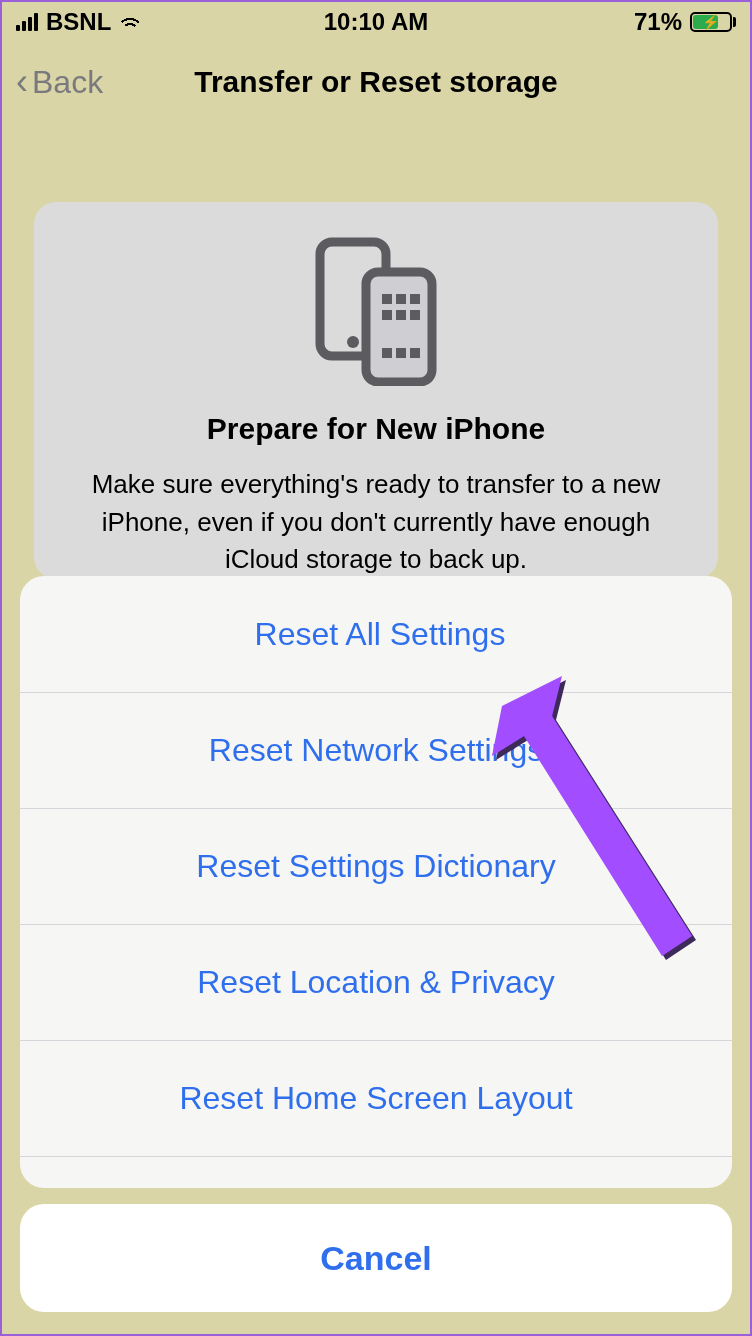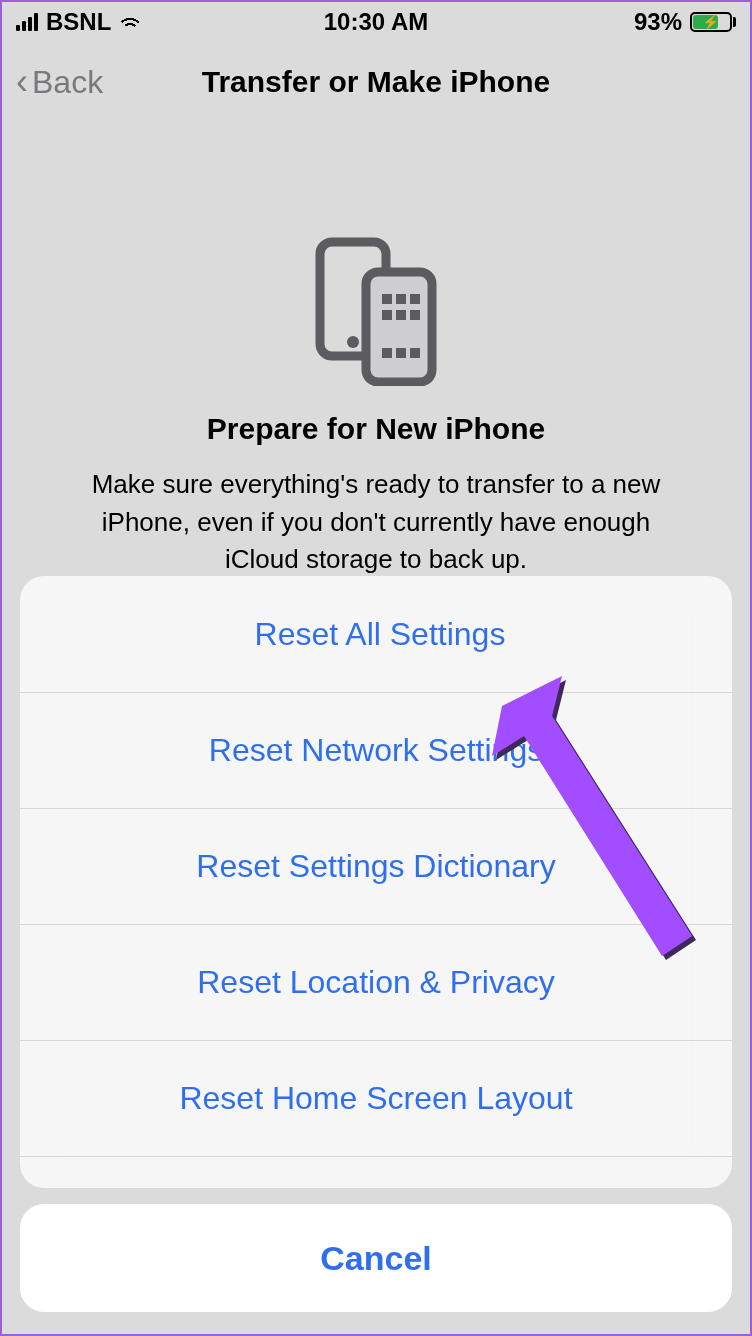--- a/index.html
+++ b/index.html
@@ -5,21 +5,21 @@
   * { box-sizing: border-box; margin: 0; padding: 0; }
   html, body { width: 752px; height: 1336px; overflow: hidden; }
   body {
     font-family: -apple-system, "Helvetica Neue", Helvetica, Arial, sans-serif;
     background: #e8e4ec;
     position: relative;
     border: 2px solid #9b5fd8;
   }
   .screen {
     width: 100%; height: 100%;
-    background: #ffffff;
+    background: #fef9c3;
     position: relative;
   }
   
   .dim {
     position: absolute; inset: 0;
     background: rgba(0,0,0,0.14);
     pointer-events: none;
   }
   
   .statusbar {
@@ -121,39 +121,39 @@
     <div class="sb-left">
       <span class="bars">
           <span></span>
           <span></span>
           <span></span>
           <span></span>
         </span>
       <span>BSNL</span>
       <span class="wifi"></span>
     </div>
-    <div class="sb-center">10:30 AM</div>
+    <div class="sb-center">10:10 AM</div>
     <div class="sb-right">
-      <span>93%</span>
+      <span>71%</span>
       <span class="battery">
         <span class="bat-body">
             <span class="bat-fill"></span>
             <span class="bolt">⚡</span>
           </span>
           <span class="bat-cap"></span>
       </span>
     </div>
   </div>
 
   <div class="navbar">
     <div class="back">
       <span class="chev">‹</span>
       <span>Back</span>
     </div>
-    <div class="title">Transfer or Make iPhone</div>
+    <div class="title">Transfer or Reset storage</div>
   </div>
 
   <div class="card">
     <div class="icon">
       <svg viewBox="0 0 140 150">
         <rect x="14" y="6" width="66" height="114" rx="12" fill="none" stroke="#6b6b70" stroke-width="9"></rect>
         <circle cx="47" cy="106" r="6" fill="#6b6b70"></circle>
         <rect x="60" y="36" width="66" height="110" rx="12" fill="#f2f1f6" stroke="#6b6b70" stroke-width="9"></rect>
         <g fill="#6b6b70">
           <rect x="76" y="58" width="10" height="10"></rect>

